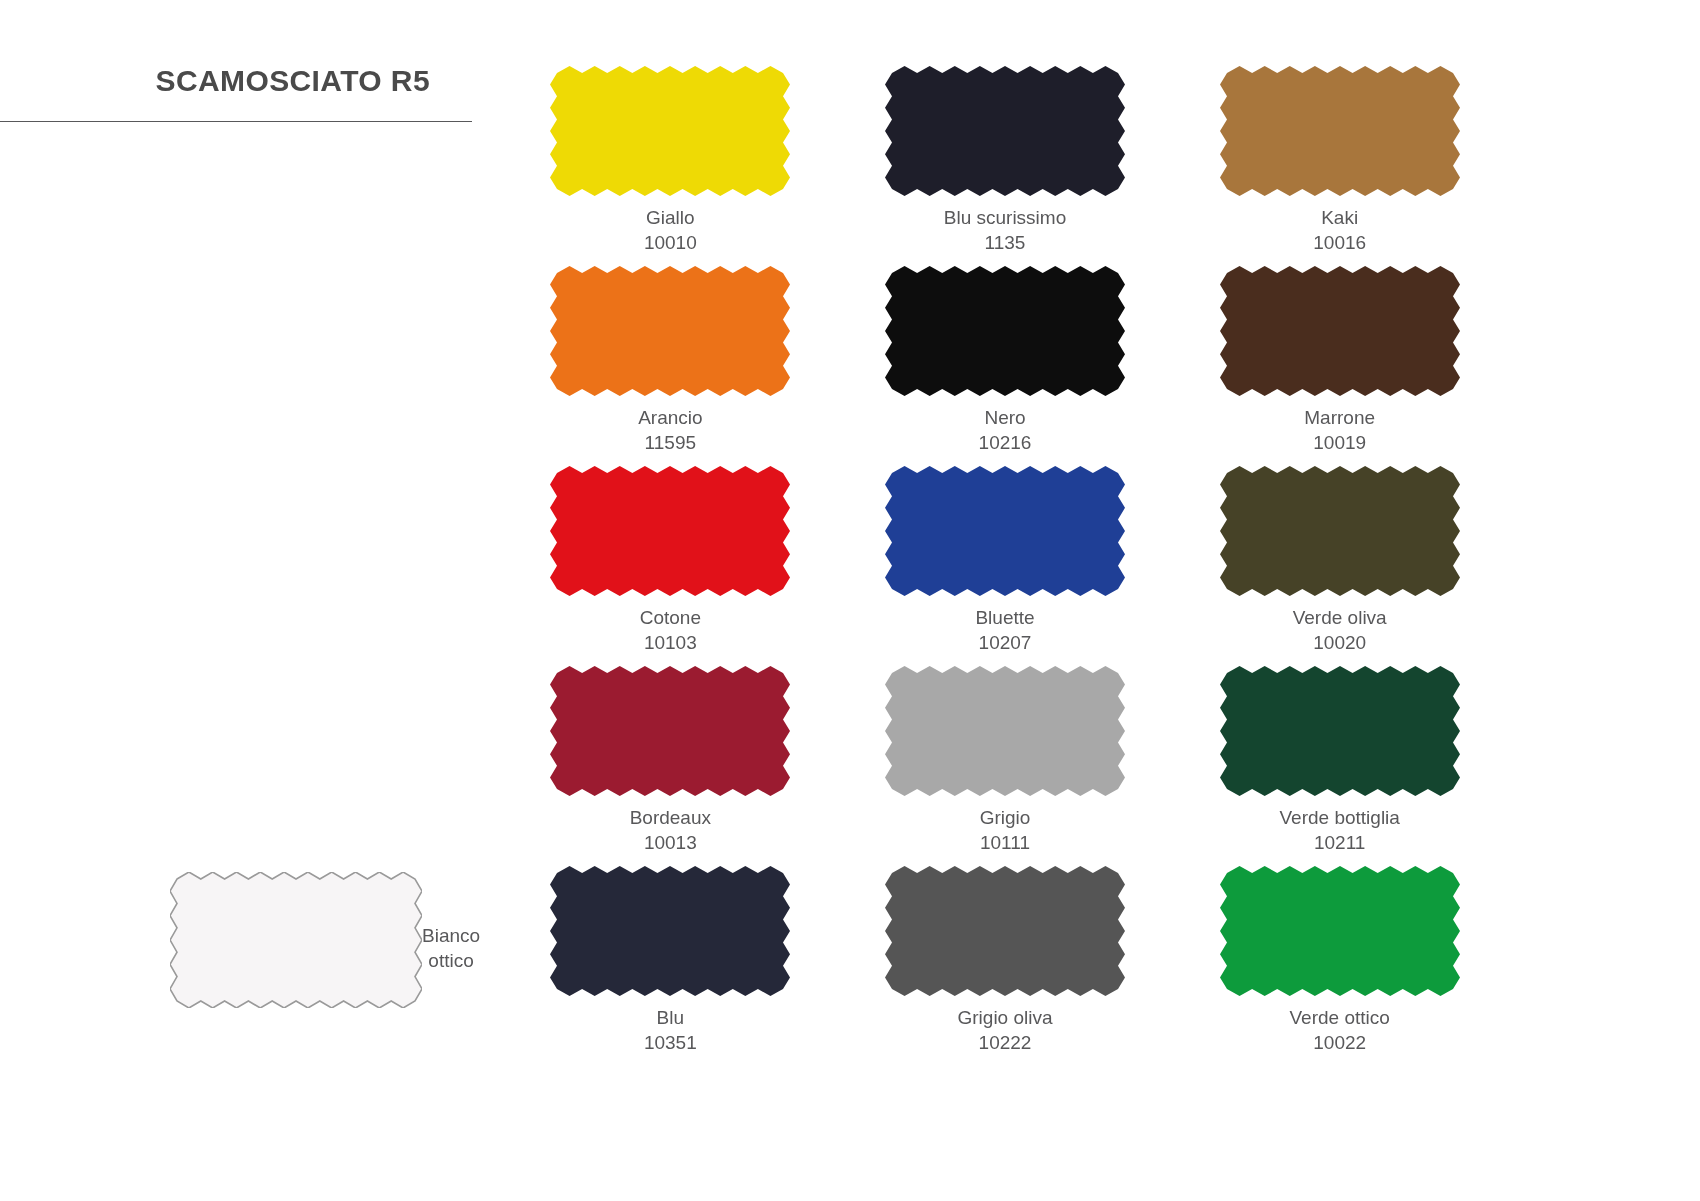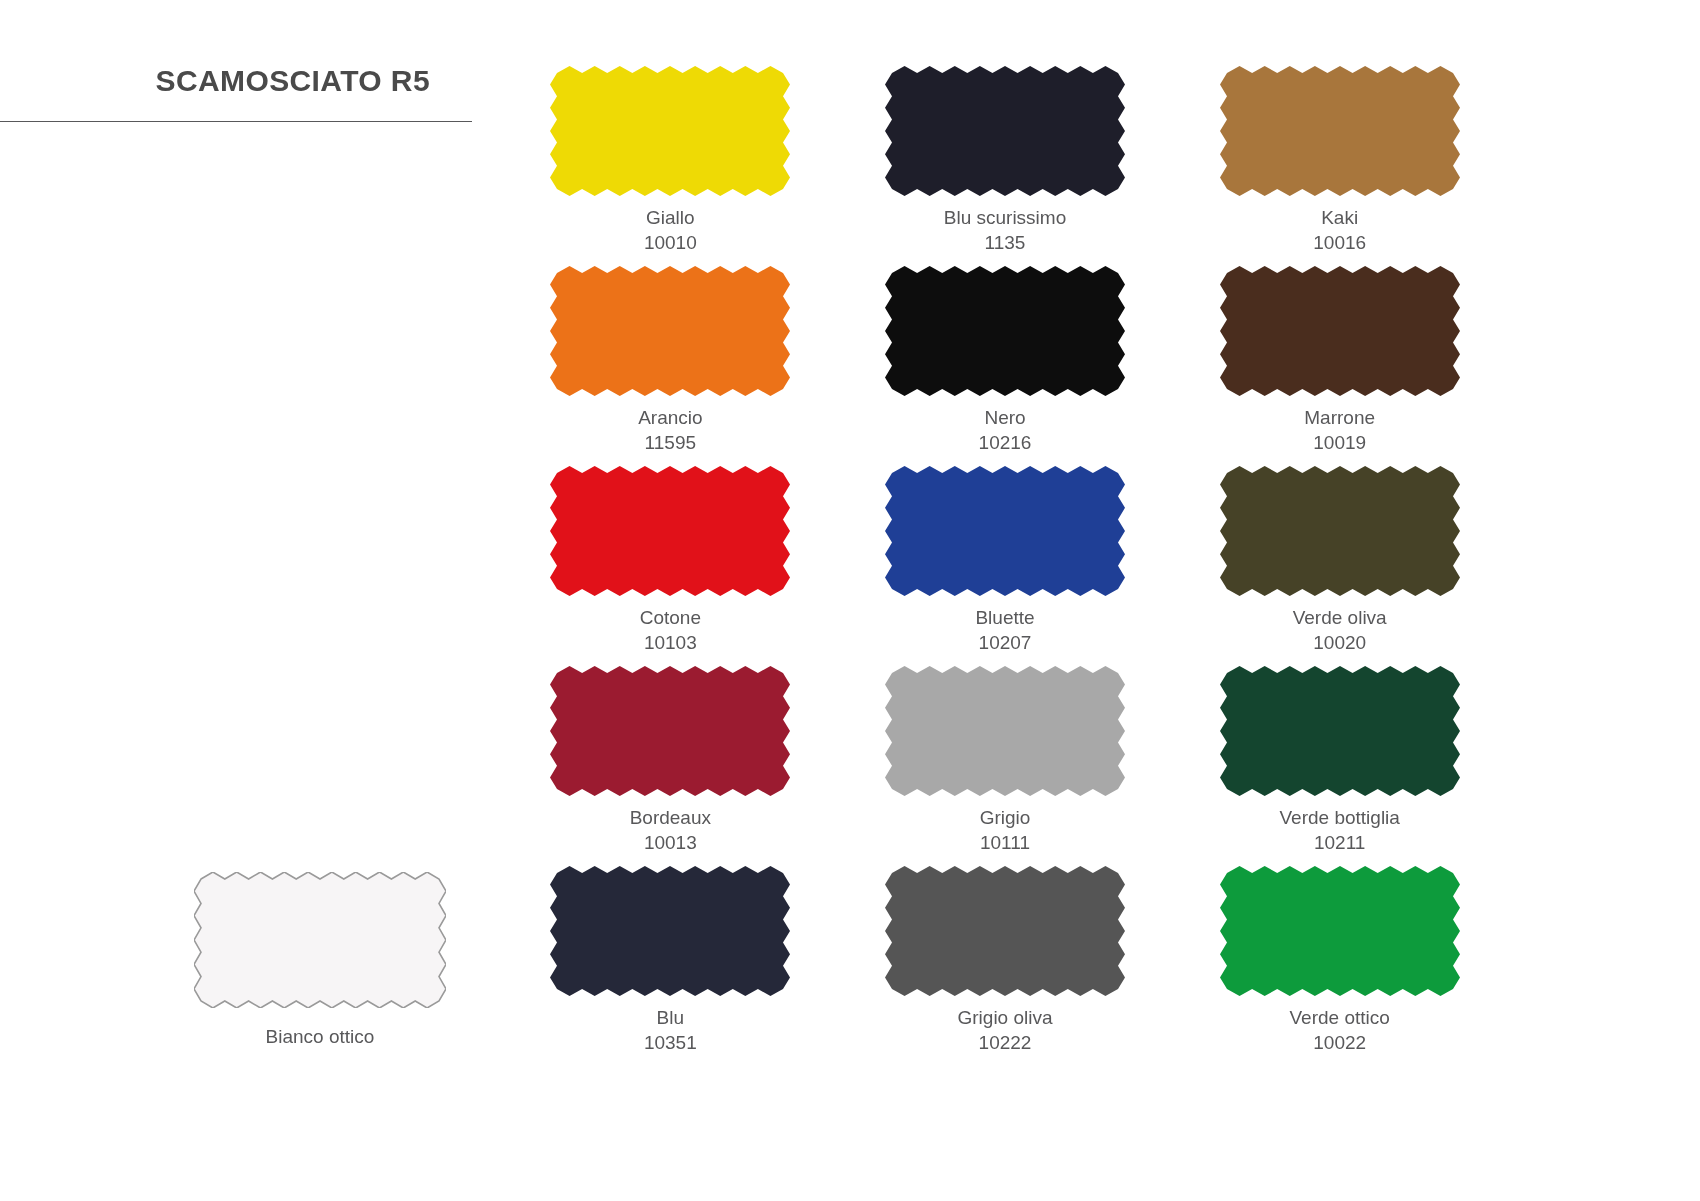--- a/index.html
+++ b/index.html
@@ -86,21 +86,21 @@
   }
   .caption .code { display: block; text-align: center; }
 
   
   .white-cell {
     position: absolute;
     left: 170px;
     top: 872px;
     width: 300px;
     display: flex;
-    flex-direction: column;
+    flex-direction: row;
     align-items: center;
   }
   .white-cell .swatch-wrap {
     width: 252px;
     height: 136px;
   }
   .white-cell .swatch-wrap svg {
     width: 252px;
     height: 136px;
   }

